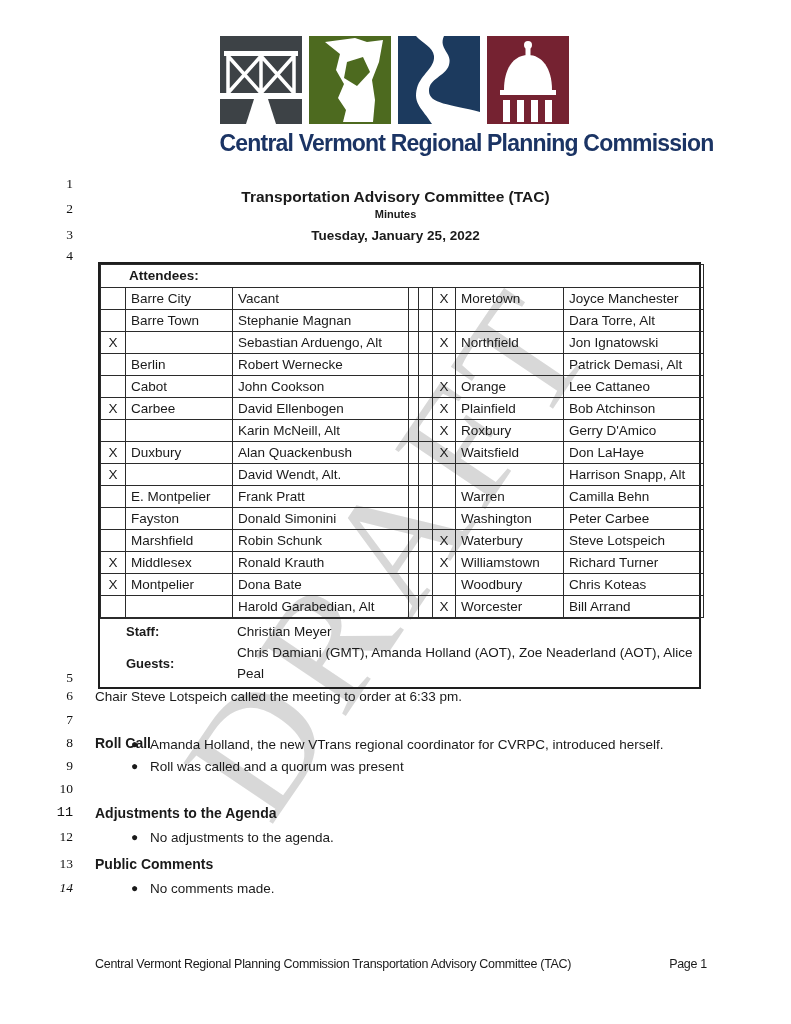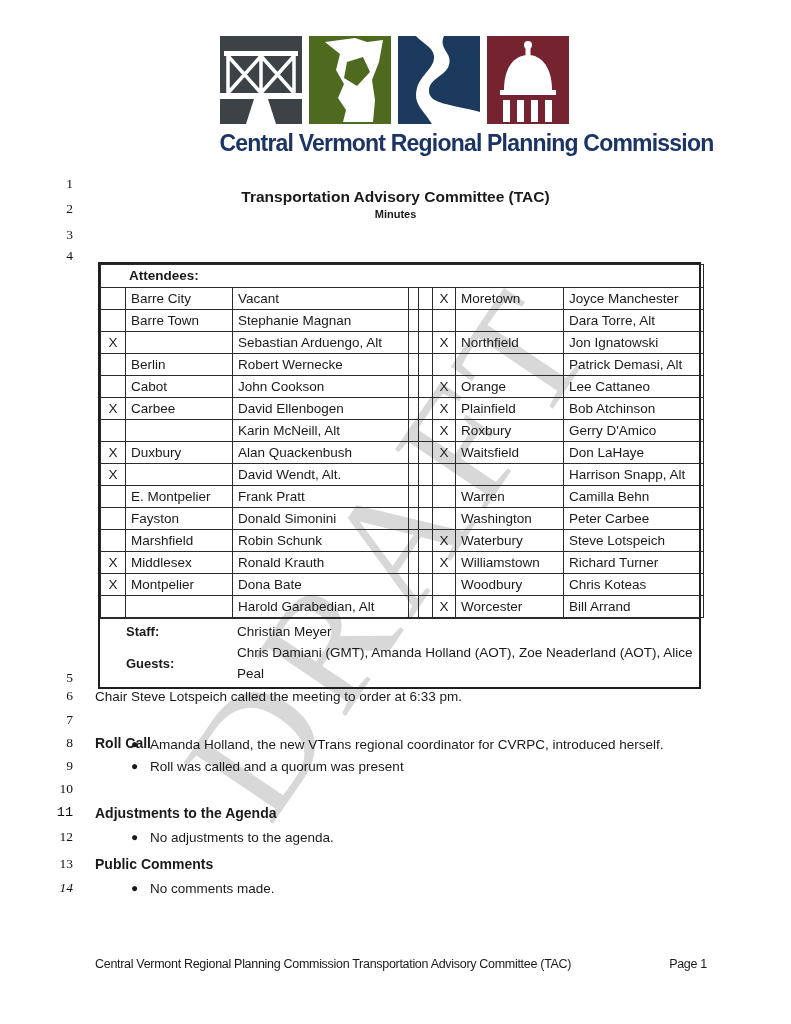--- a/index.html
+++ b/index.html
@@ -103,20 +103,21 @@
         <rect x="30" y="64" width="7" height="22" fill="#fff"></rect>
         <rect x="44" y="64" width="7" height="22" fill="#fff"></rect>
         <rect x="58" y="64" width="7" height="22" fill="#fff"></rect>
       </svg>
     </div>
     <div class="logo-name">Central Vermont Regional Planning Commission</div>
   </div>
 
   <div class="tline tline1">Transportation Advisory Committee (TAC)</div>
   <div class="tline tline2">Minutes</div>
+  <div class="tline tline3">Tuesday, January 25, 2022</div>
 
   <div id="line-gutter">
       <div class="line-number" style="top: 176px;">1</div>
       <div class="line-number" style="top: 201px;">2</div>
       <div class="line-number" style="top: 227px;">3</div>
       <div class="line-number" style="top: 248px;">4</div>
       <div class="line-number" style="top: 670px;">5</div>
       <div class="line-number" style="top: 688px;">6</div>
       <div class="line-number" style="top: 712px;">7</div>
       <div class="line-number" style="top: 735px;">8</div>

